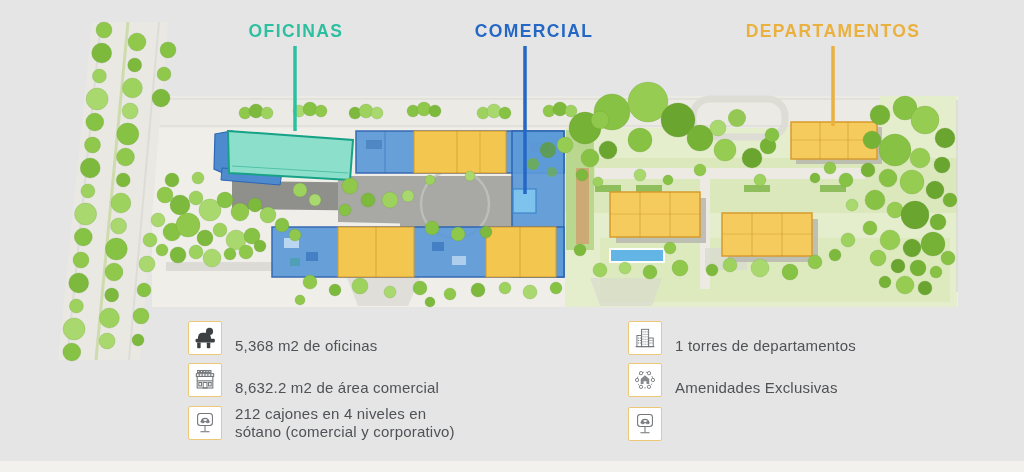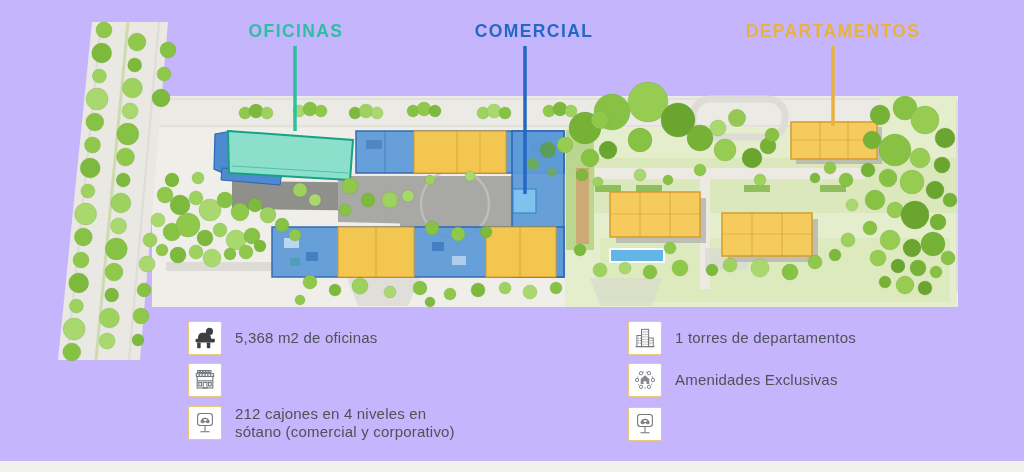--- a/index.html
+++ b/index.html
@@ -1,21 +1,21 @@
 <!DOCTYPE html>
 <html><head>
 <meta charset="utf-8">
 <style>
   html,body{margin:0;padding:0;background:#ffffff;}
-  .stage{position:relative;width:1024px;height:472px;background:#c4b5fd;overflow:hidden;
+  .stage{position:relative;width:1024px;height:472px;background:#e5e5e5;overflow:hidden;
          font-family:"Liberation Sans",sans-serif;}
   .plan-svg{position:absolute;left:0;top:0;}
   .zone-label{font-family:"Liberation Sans",sans-serif;font-size:17.5px;font-weight:bold;
               letter-spacing:1.4px;}
-  .legend-row{position:absolute;display:flex;align-items:center;gap:13px;}
+  .legend-row{position:absolute;display:flex;align-items:flex-end;gap:13px;}
   .ibox{width:34px;height:34px;border:1px solid #edc877;border-radius:2px;background:#fff;
         display:flex;align-items:center;justify-content:center;flex:0 0 auto;box-sizing:border-box;}
   .ltext{font-size:15px;color:#4f5256;line-height:1.18;letter-spacing:.2px;}
   .twoline .ltext{max-width:238px;}
   .footer-strip{position:absolute;left:0;right:0;top:461px;height:11px;background:#f2f1ed;}
 </style>
 </head>
 <body>
 
 <div class="stage">
@@ -352,20 +352,21 @@
         <line x1="17" y1="9.3" x2="17" y2="12.7"></line>
           <line x1="20.5" y1="9.3" x2="20.5" y2="12.7"></line>
         <line x1="24" y1="9.3" x2="24" y2="12.7"></line>
         <rect x="7.5" y="12.7" width="19" height="14"></rect>
         <line x1="7.5" y1="18" x2="26.5" y2="18"></line>
         <rect x="14.8" y="20" width="4.6" height="6.7"></rect>
         <rect x="9.5" y="20" width="3.2" height="4.2"></rect>
         <rect x="21.3" y="20" width="3.2" height="4.2"></rect>
       </svg>
     </span>
+    <span class="ltext">8,632.2 m2 de área comercial</span>
   </div>
 
   <div class="legend-row twoline" style="left:188px;top:405px">
     <span class="ibox">
       <svg width="28" height="28" viewBox="0 0 34 34" fill="none" stroke="#74777b" stroke-width="1.3">
         <rect x="8" y="5.5" width="18" height="14.5" rx="3.2"></rect>
         <path d="M12.5 15 q.8 -3.6 4.5 -3.6 q3.6 0 4.5 3.2"></path>
         <line x1="11.5" y1="15.4" x2="22.5" y2="15.4"></line>
         <circle cx="14.3" cy="15.4" r="1.4"></circle>
           <circle cx="20.3" cy="15.4" r="1.4"></circle>

